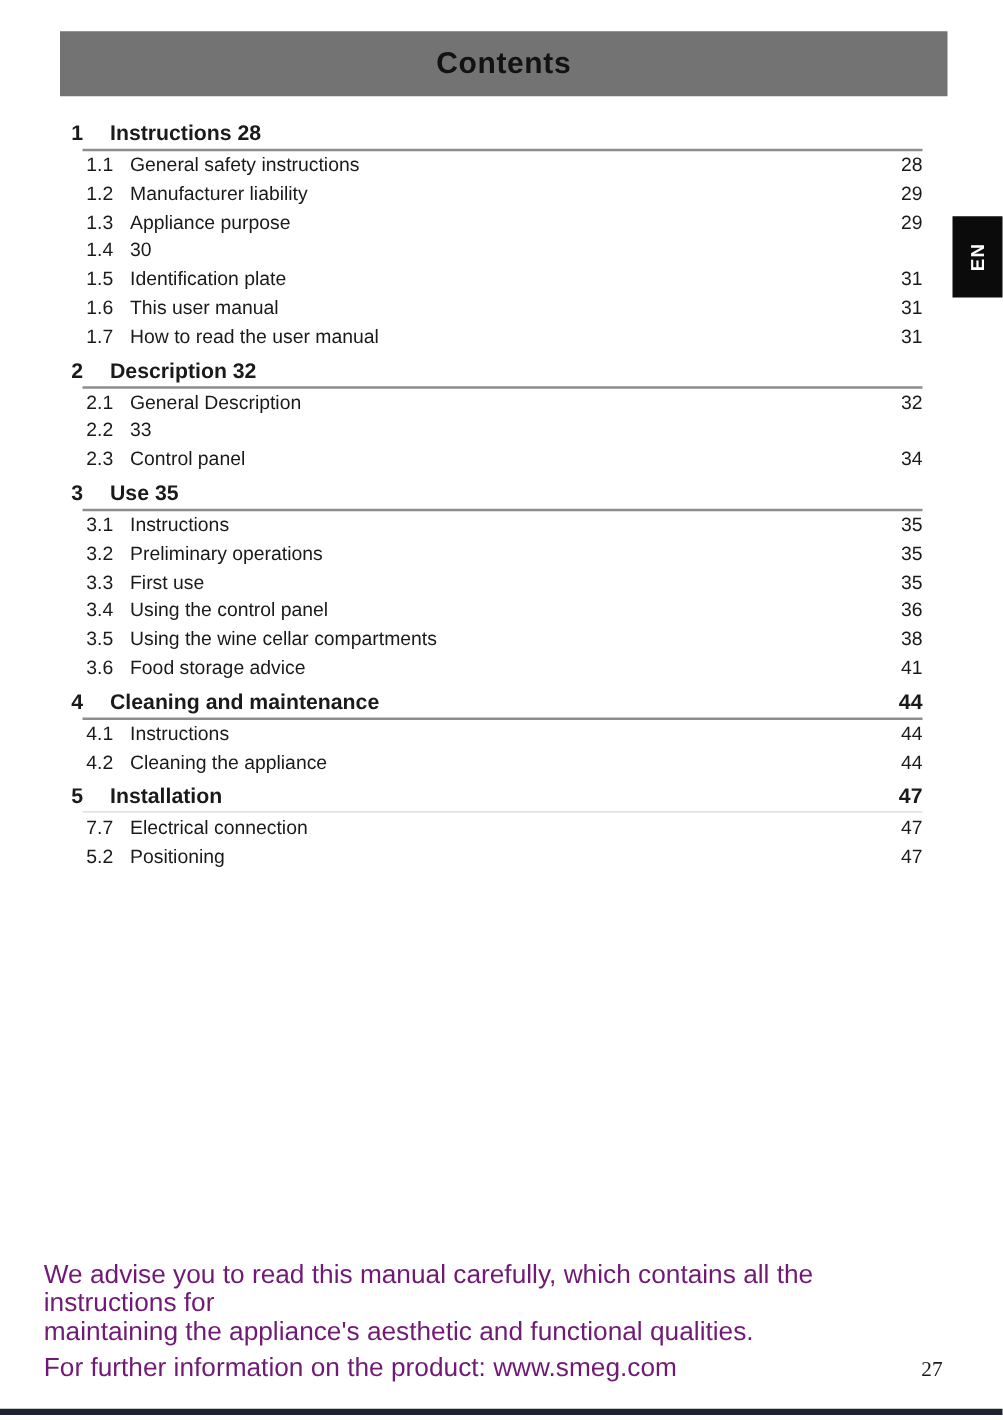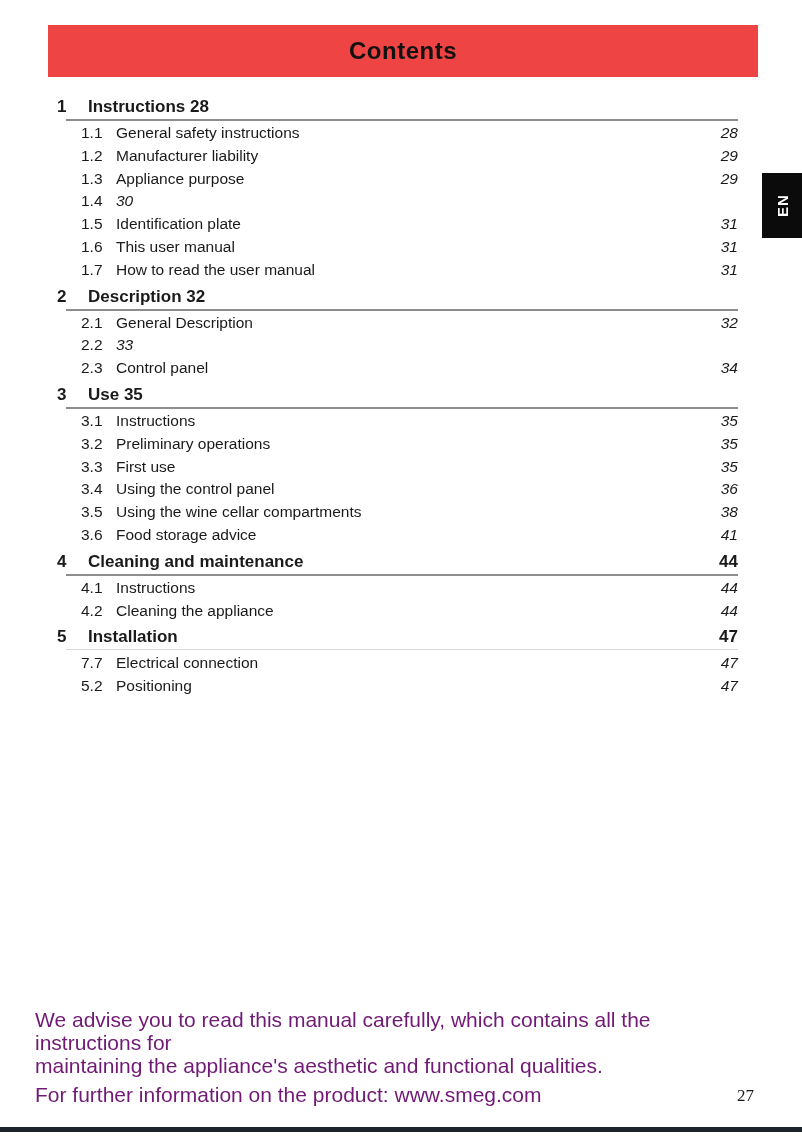--- a/index.html
+++ b/index.html
@@ -9,21 +9,21 @@
     background: #ffffff;
     font-family: "Liberation Sans", sans-serif;
     color: #1a1a1a;
     overflow: hidden;
   }
 
   .header-bar {
     position: absolute;
     left: 48px; top: 25px;
     width: 710px; height: 52px;
-    background: #ef4444;
+    background: #737373;
     display: flex; align-items: center; justify-content: center;
   }
   .header-title {
     font-size: 24px;
     font-weight: bold;
     color: #121212;
     letter-spacing: 0.5px;
   }
 
   .lang-tab {
@@ -65,23 +65,23 @@
   .toc-section:last-child .sec-rule {
     height: 1px;
     background: #d8d8d8;
     margin-bottom: 2px;
   }
   .toc-item {
     display: flex; align-items: baseline;
     font-size: 15.5px;
     line-height: 22.8px;
   }
-  .item-num { margin-left: 24px; width: 35px; flex: none; }
+  .item-num { margin-left: 12px; width: 35px; flex: none; }
   .item-label { flex: 1; }
-  .item-page { flex: none; text-align: right; font-style: italic; }
+  .item-page { flex: none; text-align: right; }
 
   .footer-note {
     position: absolute;
     left: 35px; top: 1008px;
     width: 700px;
     font-size: 21px;
     line-height: 23px;
     color: #701a75;
   }
   .footer-note .note-line { margin: 0; }

